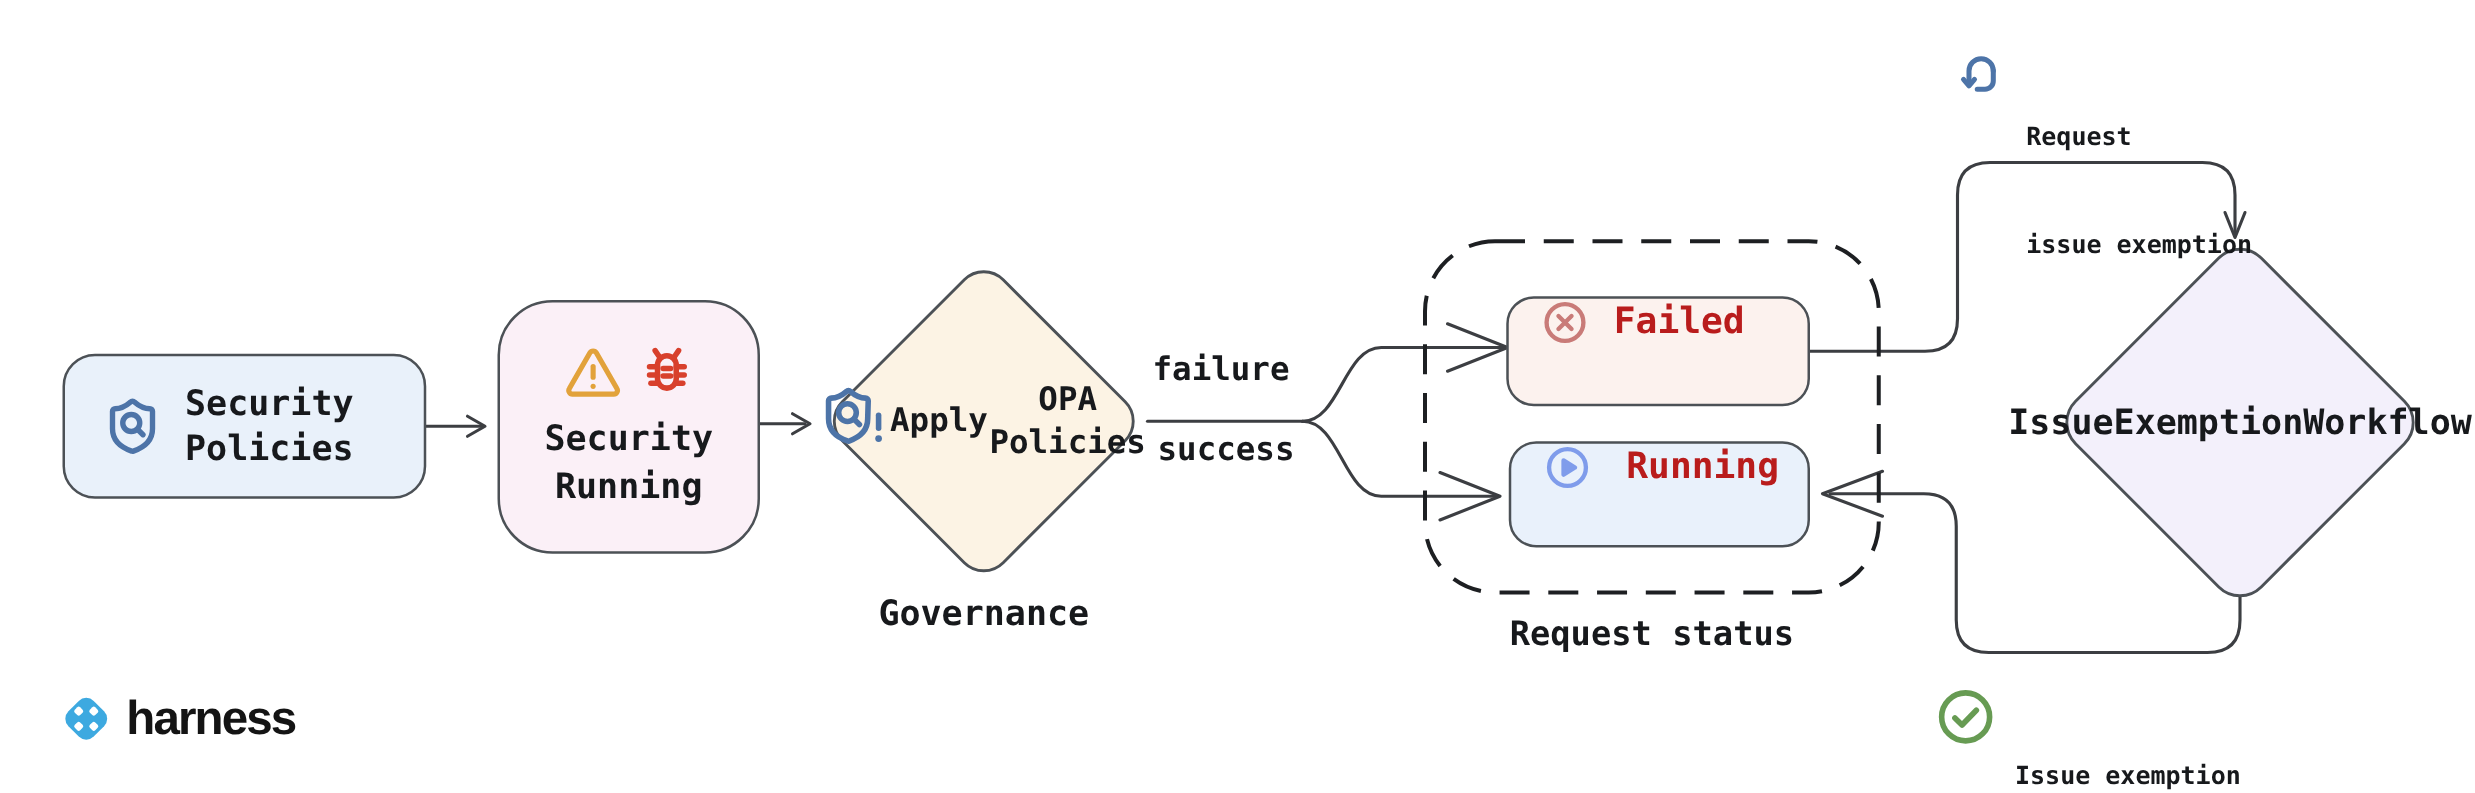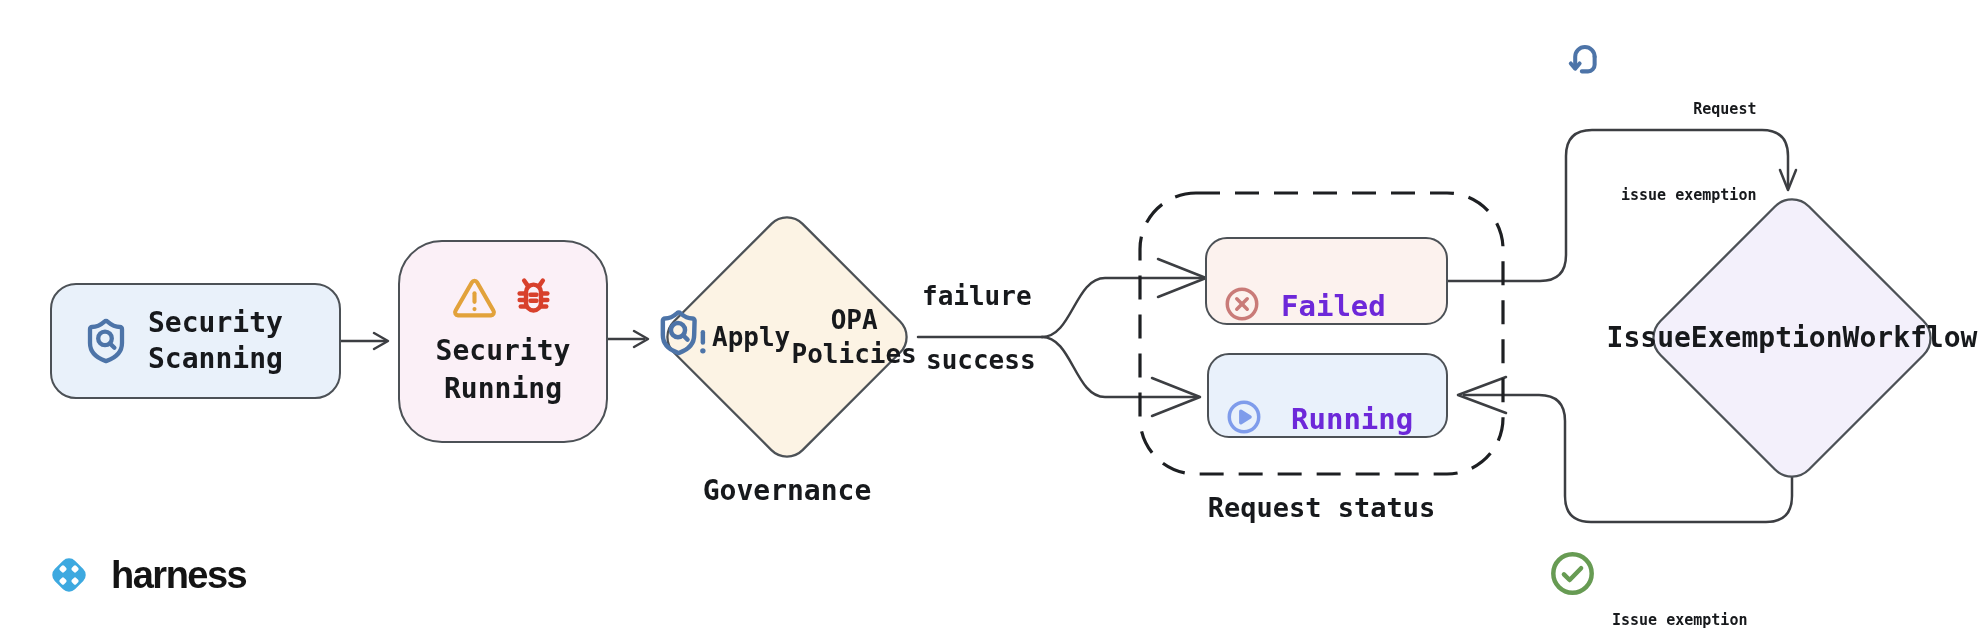--- a/index.html
+++ b/index.html
@@ -40,31 +40,31 @@
   .caption{
     position:absolute;text-align:center;font-weight:700;color:#17191c;
   }
   .caption-governance{left:656px;top:474px;width:262px;font-size:28px;}
   .caption-pipeline{left:1140px;top:492px;width:363px;font-size:27px;}
   .edge-label{position:absolute;font-weight:700;font-size:26px;color:#17191c;}
   .edge-label-failure{left:922px;top:281px;}
   .edge-label-success{left:926px;top:345px;}
   .status-node{
     position:absolute;border:2.3px solid #4c5156;box-sizing:border-box;
-    display:flex;align-items:flex-end;border-radius:22px;
-    padding-left:16px;gap:20px;font-weight:700;font-size:29px;color:#6d28d9;
+    display:flex;align-items:flex-start;border-radius:22px;
+    padding-left:26px;gap:20px;font-weight:700;font-size:29px;color:#b91c1c;
   }
   .node-failed{left:1205px;top:237px;width:243px;height:88px;background:#fcf2ee;}
   .node-running{left:1207px;top:353px;width:241px;height:85px;background:#e9f1fb;gap:28px;}
-  .annotation{position:absolute;display:flex;gap:15px;font-weight:700;font-size:15px;line-height:28.5px;text-align:right;}
+  .annotation{position:absolute;display:flex;gap:15px;font-weight:700;font-size:20px;line-height:28.5px;}
   .annotation-request{left:1562px;top:38px;}
   .annotation-approved{left:1548px;top:549px;align-items:flex-start;}
   .annotation .txt{white-space:pre;}
   .brand{
-    position:absolute;left:47px;top:553px;display:flex;align-items:center;gap:20px;
+    position:absolute;left:47px;top:553px;display:flex;align-items:center;gap:10px;
   }
   .brand-name{
     font-family:"Liberation Sans","DejaVu Sans",sans-serif;
     font-weight:700;font-size:38px;letter-spacing:-1.5px;color:#141414;
   }
   .ic{flex:none;display:block;}
 </style>
 </head>
 <body>
 
@@ -100,21 +100,21 @@
   </svg>
 
   <div class="node node-security-scanning">
     <svg class="ic" width="48" height="48" viewBox="0 0 24 24" fill="none" stroke="#4d74a8" stroke-width="2.15" stroke-linecap="round" stroke-linejoin="round">
       <path d="M20 13c0 5-3.5 7.5-7.66 8.95a1 1 0 0 1-.67-.01C7.5 20.5 4 18 4 13V6a1 1 0 0 1 1-1c2 0 4.5-1.2 6.24-2.72a1 1 0 0 1 1.52 0C14.5 3.8 17 5 19 5a1 1 0 0 1 1 1z"></path>
       <circle cx="11.5" cy="10.7" r="3.4"></circle>
       <path d="M14 13.2 16.2 15.4"></path>
     </svg>
     <div>
       <div>Security</div>
-      <div>Scanning</div>
+      <div>Policies</div>
     </div>
   </div>
 
   <div class="node node-security-issues">
     <div class="icon-row">
       <svg class="ic" width="47" height="47" viewBox="0 0 24 24" fill="none" stroke="#e2a23b" stroke-width="2.1" stroke-linecap="round" stroke-linejoin="round">
         <path d="m21.7 18.3-8.4-14.6a1.5 1.5 0 0 0-2.6 0L2.3 18.3a1.5 1.5 0 0 0 1.3 2.3h16.8a1.5 1.5 0 0 0 1.3-2.3z"></path>
         <path d="M12 9.3v4.4"></path>
         <path d="M12 17.4v.01"></path>
       </svg>

